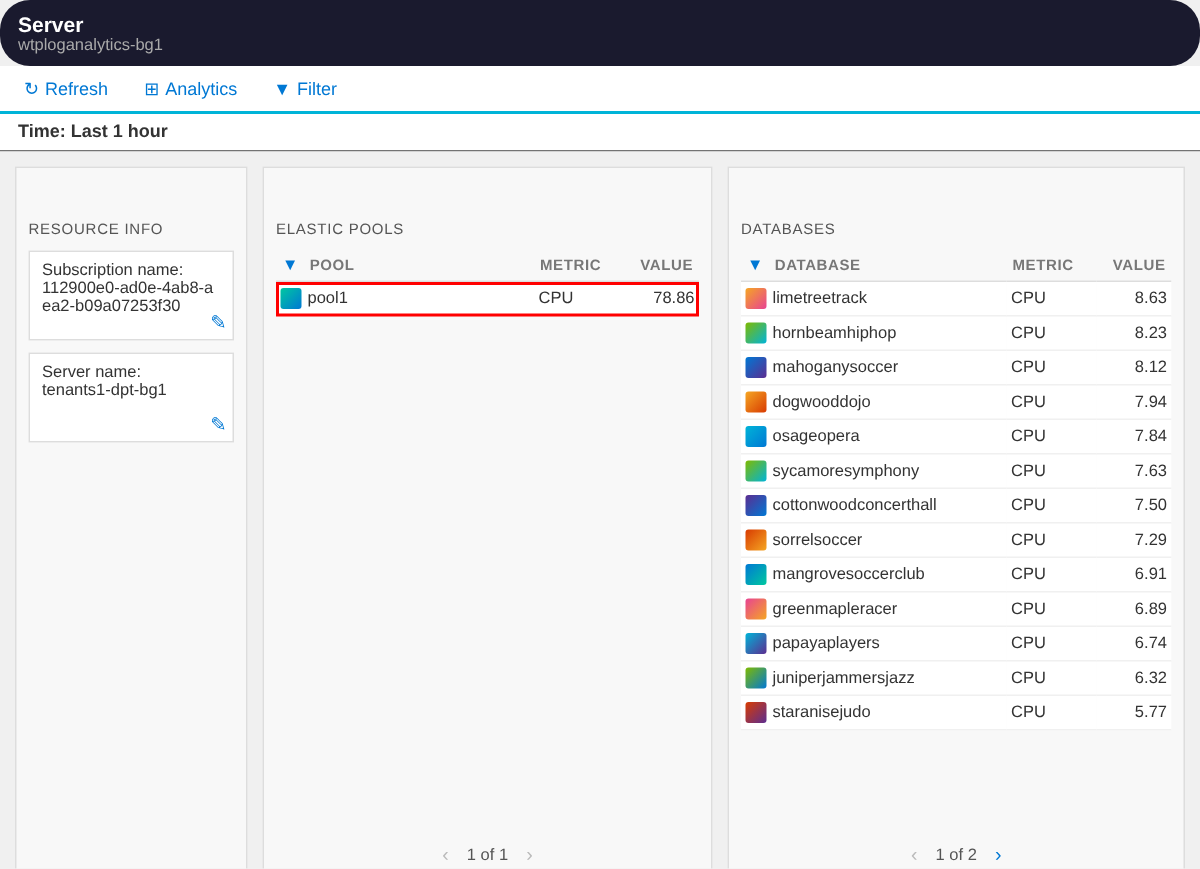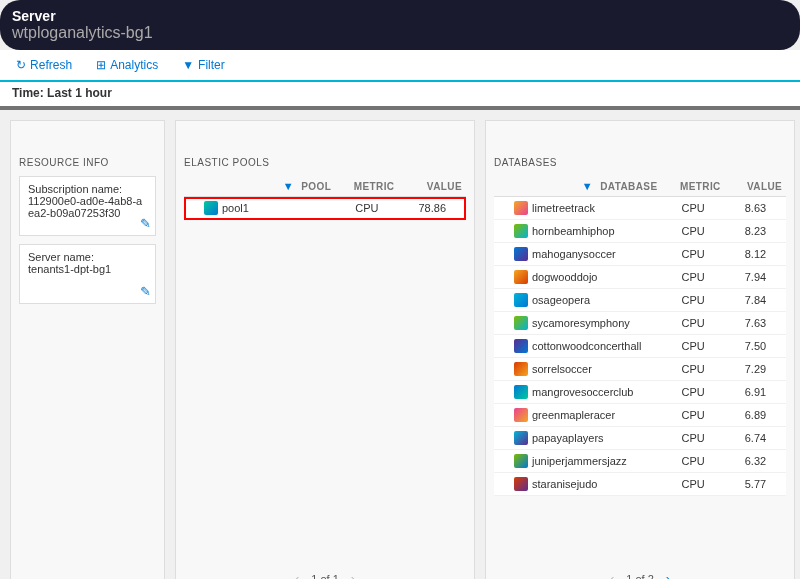--- a/index.html
+++ b/index.html
@@ -17,21 +17,21 @@
       background: #1a1a2e;
       color: white;
       padding: 8px 12px;
       border-radius: 20px;
     }
     .title-bar .app-title {
       font-size: 14px;
       font-weight: 600;
     }
     .title-bar .subtitle {
-      font-size: 16px;
+      font-size: 11px;
       color: #aaa;
     }
 
     .toolbar {
       background: white;
       padding: 6px 12px;
       display: flex;
       align-items: center;
       gap: 16px;
       border-bottom: 2px solid #00b4d8;
@@ -46,21 +46,21 @@
       background: none;
       border: none;
       padding: 2px 4px;
     }
 
     .time-bar {
       background: white;
       padding: 4px 12px 6px;
       font-size: 12px;
       font-weight: 600;
-      border-bottom: 4px solid #737373;
+      border-bottom: 1px solid #737373;
     }
 
     .main-content {
       display: flex;
       gap: 10px;
       padding: 10px;
       height: calc(579px - 82px);
       background: #f0f0f0;
     }
 
@@ -128,31 +128,31 @@
       flex: 1;
       overflow: hidden;
     }
 
     table {
       width: 100%;
       border-collapse: collapse;
       font-size: 11px;
     }
     thead th {
-      text-align: right;
+      text-align: left;
       font-size: 10px;
       font-weight: 700;
       color: #777;
       letter-spacing: 0.4px;
       padding: 4px 4px;
       border-bottom: 1px solid #ddd;
       text-transform: uppercase;
     }
     tbody td {
-      padding: 4px 20px;
+      padding: 4px 3px;
       border-bottom: 1px solid #f0f0f0;
       vertical-align: middle;
     }
 
     .pool-row-selected {
       outline: 2px solid red;
       outline-offset: -2px;
     }
     .pool-row-selected td {
       background: #fff;

